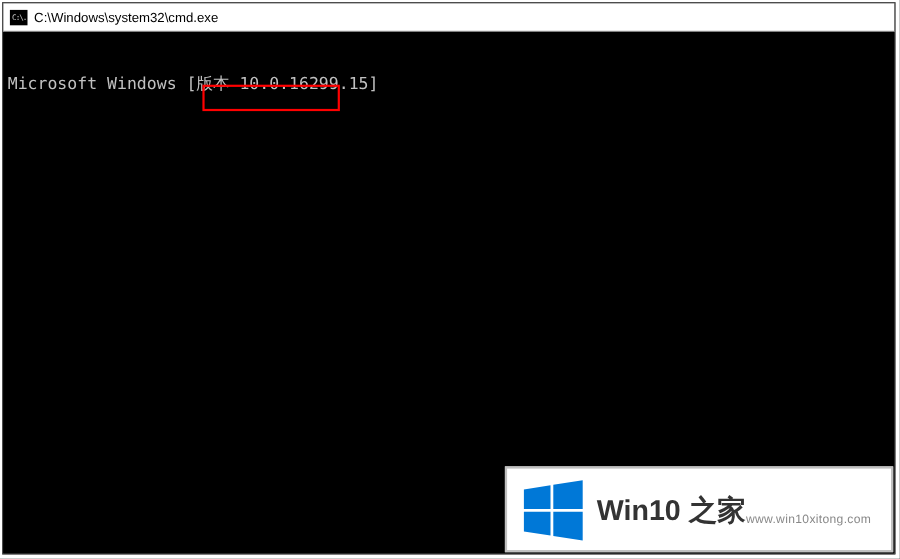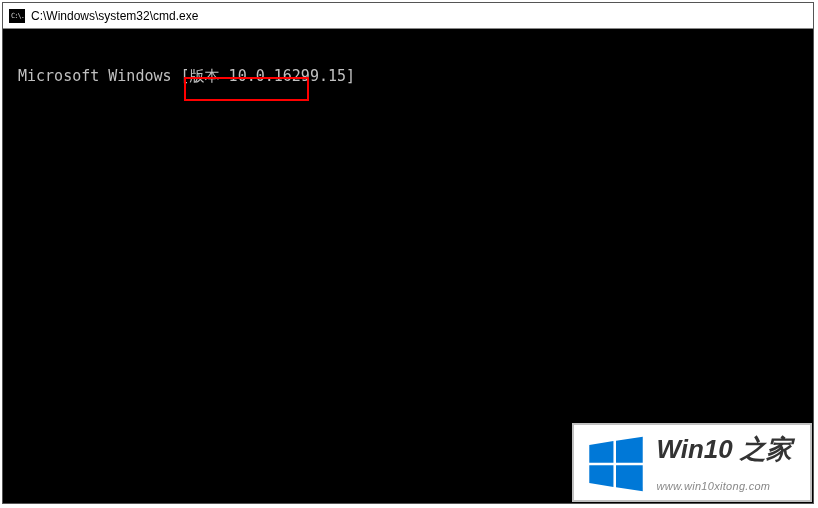--- a/index.html
+++ b/index.html
@@ -54,21 +54,21 @@
       color: #000;
       font-family: "Segoe UI", Tahoma, sans-serif;
     }
     .terminal {
       flex: 1;
       background: #000;
       color: #c0c0c0;
       font-family: "NSimSun", "SimSun", "Consolas", monospace;
       font-size: 15px;
       line-height: 1.2;
-      padding: 2px 15px;
+      padding: 2px 4px;
       white-space: pre;
       overflow: hidden;
     }
     .terminal-line {
       display: block;
     }
     .highlight-box {
       position: absolute;
       border: 2px solid #ff0000;
       pointer-events: none;
@@ -88,23 +88,22 @@
       width: 56px;
       height: 56px;
       position: relative;
     }
     .win-logo svg {
       width: 100%;
       height: 100%;
     }
     .watermark-text {
       display: flex;
-      flex-direction: column;
+      flex-direction: row;
       line-height: 1.1;
-      font-style: italic;
     }
     .watermark-title {
       font-size: 26px;
       font-weight: 600;
       color: #333;
       font-family: "Microsoft YaHei", "Segoe UI", sans-serif;
     }
     .watermark-url {
       font-size: 11px;
       color: #888;

